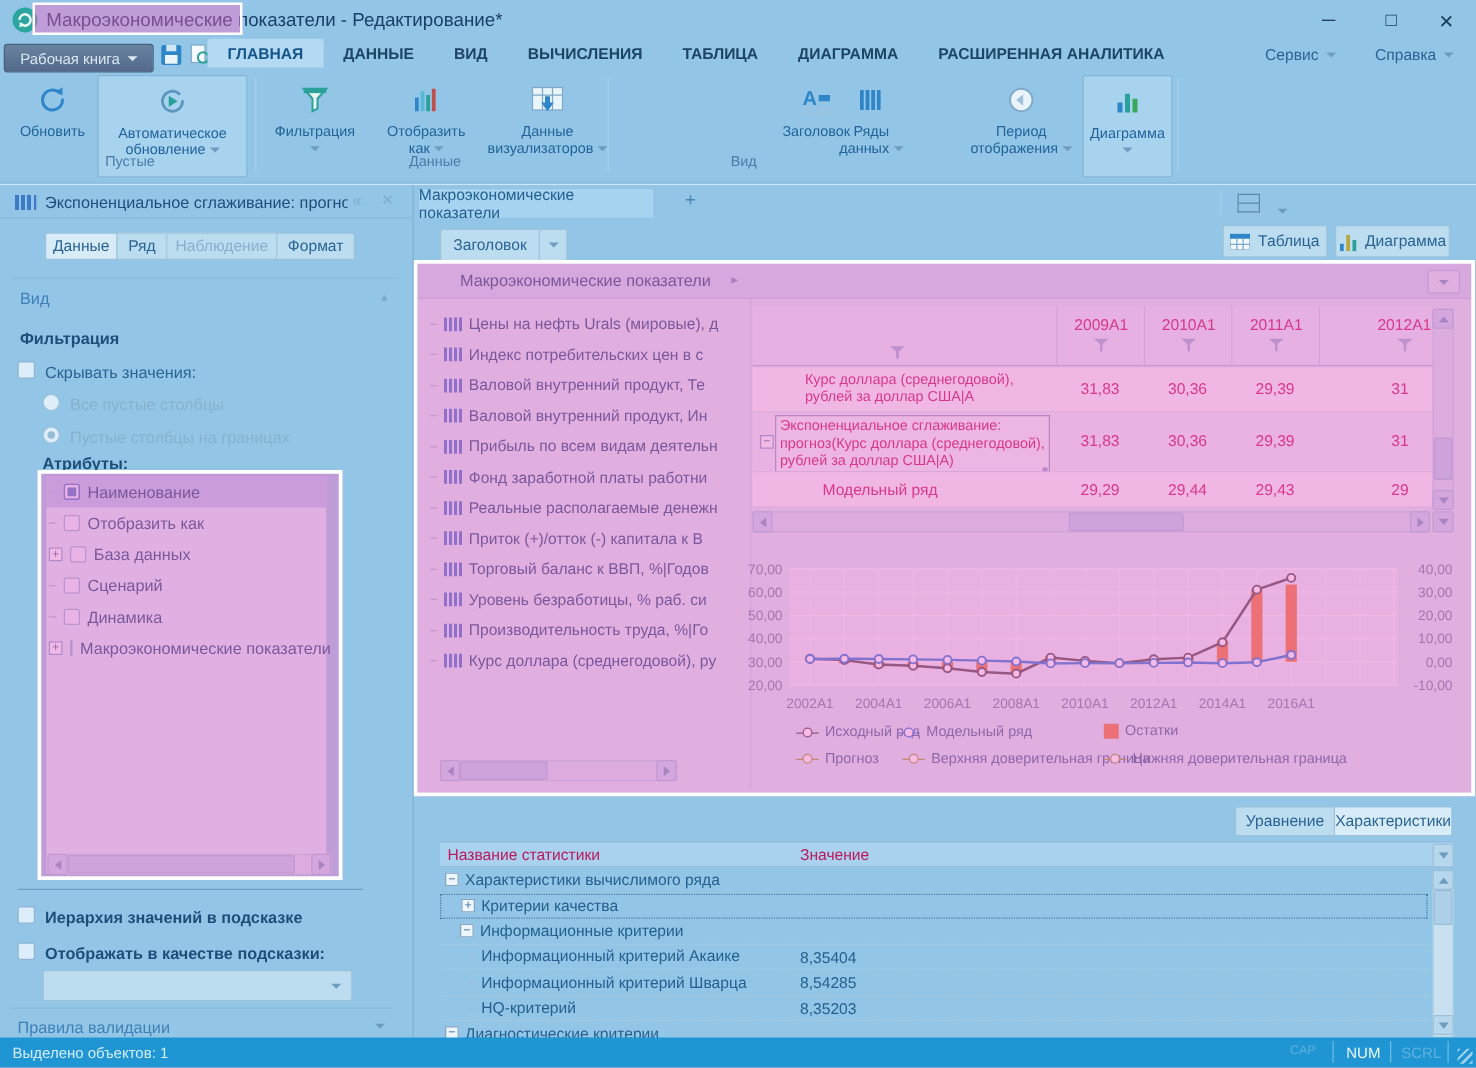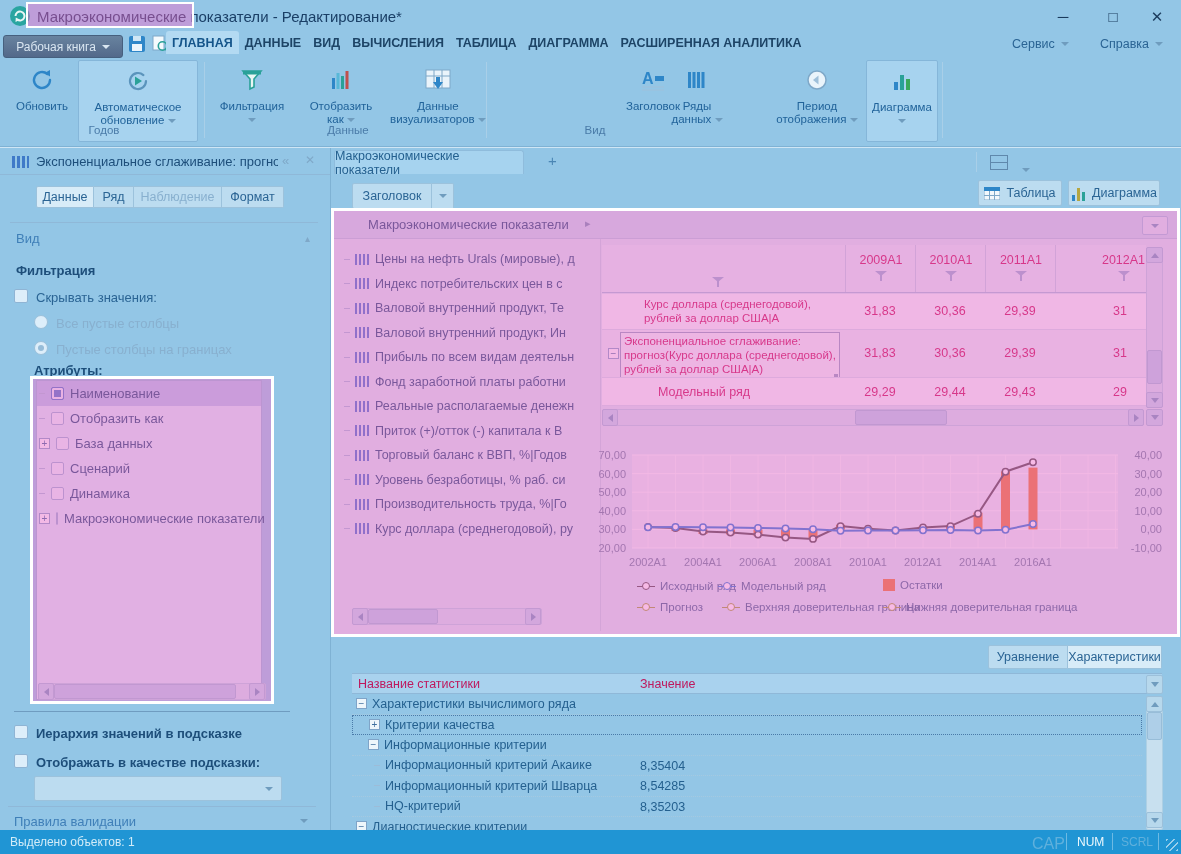--- a/index.html
+++ b/index.html
@@ -5,21 +5,21 @@
   html,body{margin:0;padding:0;background:#6f9cbd}
   #app{position:relative;width:1181px;height:854px;background:#93c6e6;
        font-family:"Liberation Sans",sans-serif;overflow:hidden;color:#1d4e7a}
   .a{position:absolute}
   
   .ttl{font-size:15px;color:#1a3f66;white-space:nowrap}
   .winbtn{font-size:15px;color:#1a3a5c;width:30px;text-align:center;cursor:default}
   .wbook{background:linear-gradient(#68839f,#53698a);border:1px solid #46607e;border-radius:3px;
          color:#d9e6f1;font-size:12px;display:flex;align-items:center;justify-content:center;gap:6px}
   .nvrow{display:flex;align-items:stretch}
-  .nvtab{padding:5px 6px 4px;font-size:12.5px;font-weight:700;color:#1d4466;white-space:nowrap}
+  .nvtab{padding:5px 16px 4px;font-size:12.5px;font-weight:700;color:#1d4466;white-space:nowrap}
   .nvtab.on{background:#b3daf2;color:#15558a;border-radius:3px 3px 0 0}
   .mnu{font-size:12.5px;color:#2a6494;display:flex;align-items:center;gap:6px}
   
   .rbtn{top:60px;height:82px;text-align:center;font-size:11.5px;line-height:13px;color:#21639a;box-sizing:border-box;padding-top:3px}
   .rbtn .ric{display:flex;height:34px;align-items:center;justify-content:center;margin-bottom:3px}
   .rbtn.sel{background:#a7d3ef;border:1px solid #85b6d9;border-radius:2px}
   .gl{top:124px;font-size:11.5px;color:#4a7ba8;text-align:center}
   .vsep{top:62px;width:1px;height:76px;background:#a9cfe8}
   
   .tri{display:inline-block;width:0;height:0;border-left:4px solid transparent;border-right:4px solid transparent;border-top:4px solid #6f9cbe;vertical-align:middle}
@@ -202,21 +202,21 @@
   <div class="a rbtn sel" style="left:866px;width:72px">
     <div class="ric">
       <svg width="22" height="22">
           <rect x="3" y="12" width="4" height="8" fill="#2e86c8"></rect>
           <rect x="9" y="5" width="4" height="15" fill="#2aa198"></rect>
           <rect x="15" y="9" width="4" height="11" fill="#3aa85a"></rect>
         </svg>
     </div><span>Диаграмма</span><br><span class="tri"></span>
   </div>
   <div class="a vsep" style="left:942px"></div>
-  <div class="a gl" style="left:10px;width:188px">Годов</div>
+  <div class="a gl" style="left:10px;width:188px">Пустые</div>
   <div class="a gl" style="left:210px;width:276px">Данные</div>
   <div class="a gl" style="left:490px;width:210px">Вид</div>
   <div class="a" style="left:0;top:146px;width:1181px;height:1px;background:#7fb2d4"></div>
   <div class="a" style="left:0;top:147px;width:1181px;height:1px;background:#cfe6f5"></div>
 
   <div class="a" style="left:12px;top:156px;width:17px;height:12px;background:repeating-linear-gradient(90deg,#3f7ac8 0 3px,rgba(0,0,0,0) 3px 5px)"></div>
   <div class="a" style="left:36px;top:154px;width:242px;overflow:hidden;white-space:nowrap;font-size:13px;color:#1d4e7a">Экспоненциальное сглаживание: прогноз(Кур</div>
   <div class="a" style="left:282px;top:153px;color:#7fa8c8;font-size:13px">«</div>
   <div class="a" style="left:305px;top:153px;color:#7fa8c8;font-size:12px">✕</div>
   <div class="a" style="left:0;top:174px;width:330px;height:1px;background:#8fb8d8"></div>
@@ -666,21 +666,21 @@
   <div class="a sbbtn" style="left:1146px;top:696px;width:15px;height:14px">
       <span class="tu"></span>
     </div>
   <div class="a sbthumb" style="left:1147px;top:712px;width:13px;height:26px"></div>
   <div class="a sbbtn" style="left:1146px;top:812px;width:15px;height:14px">
       <span class="td"></span>
     </div>
 
   <div class="a" style="left:0;top:830px;width:1181px;height:24px;background:#2095d4;z-index:45">
     <span class="a" style="left:10px;top:5px;font-size:12px;color:#d2ecf8">Выделено объектов: 1</span>
-    <span class="a" style="left:1032px;top:5px;font-size:16px;color:#5fb0dc">CAP</span>
+    <span class="a" style="left:1032px;top:5px;font-size:10px;color:#5fb0dc">CAP</span>
     <span class="a" style="left:1066px;top:3px;width:1px;height:17px;background:rgba(255,255,255,.35)"></span>
     <span class="a" style="left:1077px;top:5px;font-size:12px;color:#eef8fd">NUM</span>
     <span class="a" style="left:1112px;top:3px;width:1px;height:17px;background:rgba(255,255,255,.35)"></span>
     <span class="a" style="left:1121px;top:5px;font-size:12px;color:#5fb0dc">SCRL</span>
     <span class="a" style="left:1158px;top:3px;width:1px;height:17px;background:rgba(255,255,255,.35)"></span>
     <span class="a grip" style="left:1166px;top:9px;width:12px;height:12px"></span>
   </div>
 
   <div class="hl" style="left:26px;top:2px;width:168px;height:26px;border-width:2px"></div>
   <div class="hl" style="left:30px;top:376px;width:244px;height:328px"></div>

